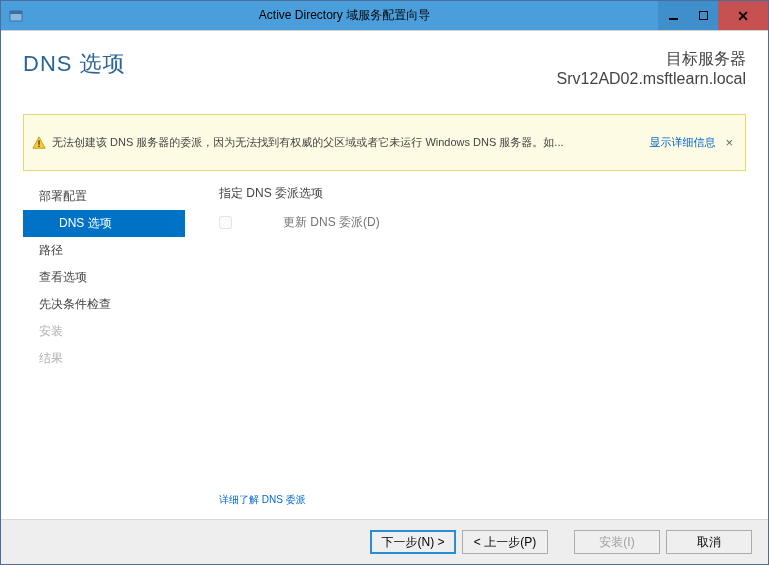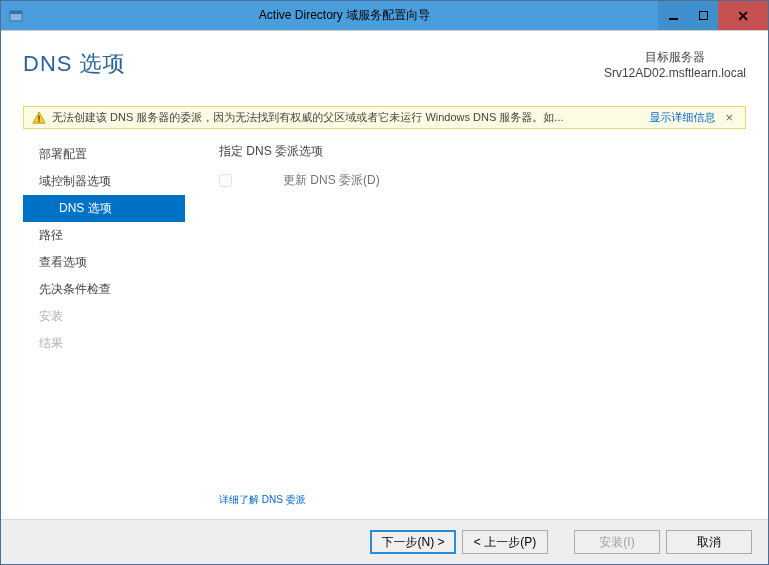--- a/index.html
+++ b/index.html
@@ -68,28 +68,28 @@
     .wizard-body{
       flex:1;
       background:#fff;
       padding:18px 22px 0 22px;
       display:flex;
       flex-direction:column;
       overflow:hidden;
     }
     .wiz-header{display:flex; justify-content:space-between; align-items:flex-start; margin-bottom:26px;}
     .wiz-title{font-size:22px; font-weight:300; color:#2a6496; letter-spacing:1px;}
-    .wiz-target{text-align:center; font-size:12px; color:#444;}
+    .wiz-target{text-align:right; font-size:16px; color:#444;}
     .wiz-target .label{color:#444;}
     .wiz-target .server{color:#444;}
 
     .warning-bar{
       border:1px solid #e0d870;
       background:#fdfbe3;
-      padding:3px 8px;
+      padding:20px 8px;
       display:flex;
       align-items:center;
       font-size:11px;
       color:#444;
       margin:0 0 10px 0;
       gap:6px;
     }
     .warn-icon{width:14px; height:14px; flex-shrink:0;}
     .warning-bar .wt{flex:1; white-space:nowrap; overflow:hidden; text-overflow:ellipsis;}
     .warning-bar .link{color:#0066cc; cursor:pointer; white-space:nowrap;}
@@ -180,21 +180,20 @@
           <rect x="7.2" y="11" width="1.6" height="1.6" fill="#5a4500"></rect>
         </svg>
       <span class="wt">无法创建该 DNS 服务器的委派，因为无法找到有权威的父区域或者它未运行 Windows DNS 服务器。如...</span>
       <span class="link">显示详细信息</span>
       <span class="close">×</span>
     </div>
 
     <div class="wiz-main">
       <div class="wiz-nav">
         <div class="nav-item link">部署配置</div>
-        <div class="nav-item link">域控制器选项</div>
         <div class="nav-item active">DNS 选项</div>
         <div class="nav-item link">路径</div>
         <div class="nav-item link">查看选项</div>
         <div class="nav-item link">先决条件检查</div>
         <div class="nav-item disabled">安装</div>
         <div class="nav-item disabled">结果</div>
       </div>
 
       <div class="wiz-content">
         <div class="content-title">指定 DNS 委派选项</div>

